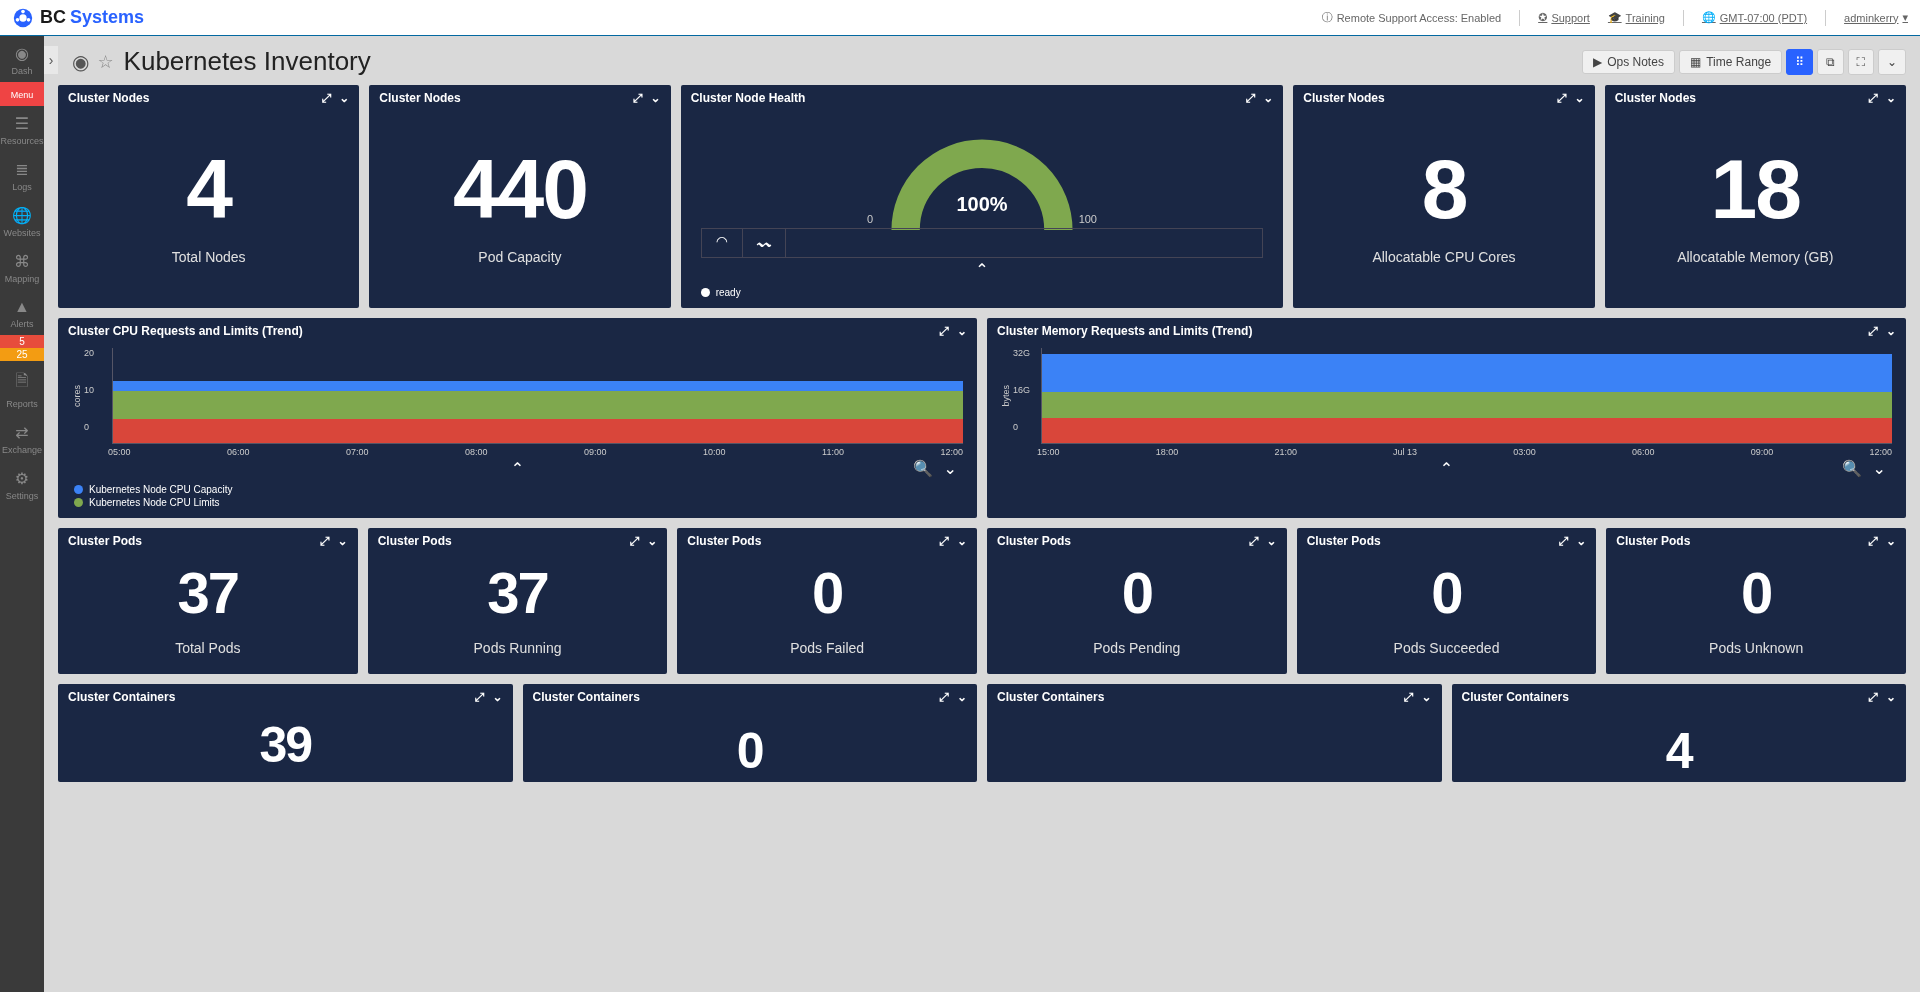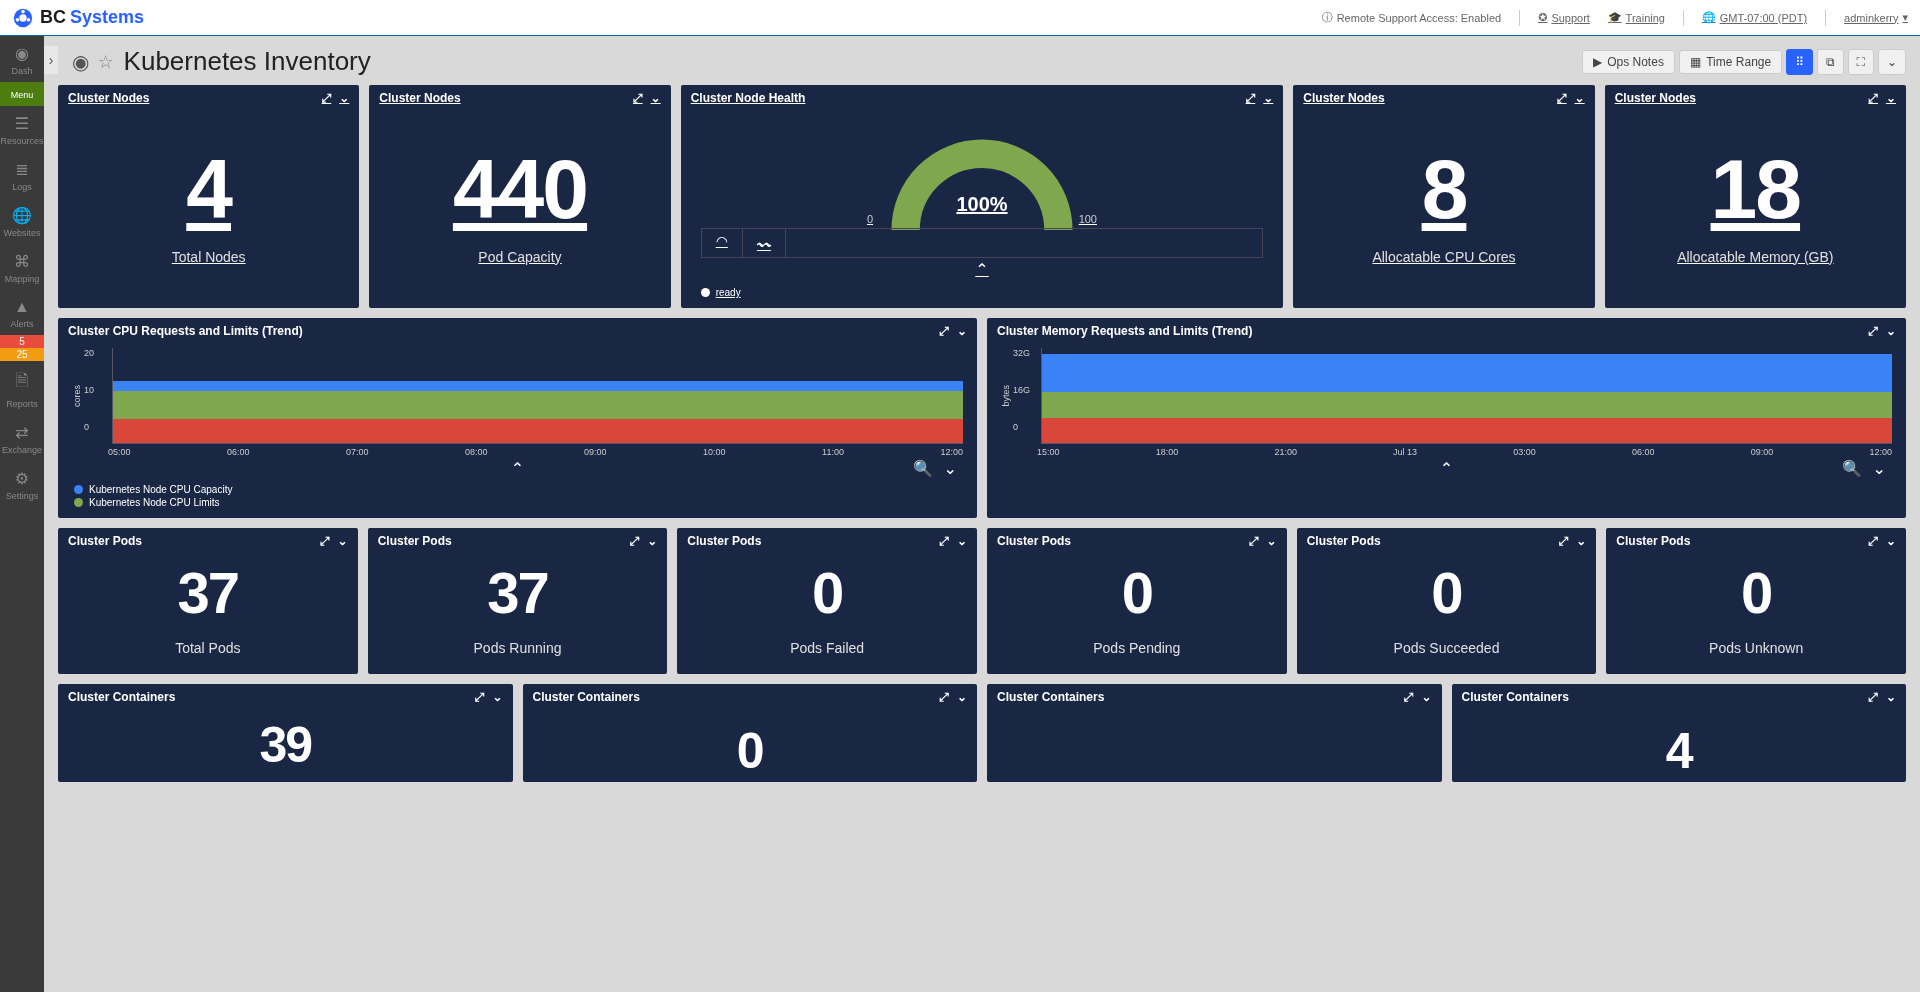--- a/index.html
+++ b/index.html
@@ -13,21 +13,21 @@
 .logo-text-systems { color: #2962ff; margin-left: 4px; }
 .top-header-right { margin-left: auto; display: flex; align-items: center; gap: 18px; font-size: 11px; color: #666; }
 .top-header-item { display: flex; align-items: center; gap: 4px; cursor: pointer; }
 .top-header-divider { width: 1px; height: 16px; background: #ccc; }
 .top-header-item.underlined { text-decoration: underline; }
 
 
 .sidebar { position: fixed; left: 0; top: 36px; bottom: 0; width: 44px; background: #3a3a3a; display: flex; flex-direction: column; z-index: 10; }
 .sidebar-collapse { position: absolute; right: -14px; top: 10px; width: 14px; height: 28px; background: #e8e8e8; display: flex; align-items: center; justify-content: center; font-size: 14px; color: #555; cursor: pointer; }
 .sidebar-item { display: flex; flex-direction: column; align-items: center; justify-content: center; padding: 8px 0 6px; cursor: pointer; color: #888; }
-.sidebar-item.active { background: #4d7c0f; color: #fff; }
+.sidebar-item.active { background: #ef4444; color: #fff; }
 .sidebar-item .si-icon { font-size: 16px; margin-bottom: 3px; }
 .sidebar-item .si-label { font-size: 9px; }
 .sidebar-badge { width: 100%; font-size: 10px; text-align: center; padding: 1px 0; color: #fff; }
 .badge-red { background: #e74c3c; }
 .badge-orange { background: #f39c12; }
 
 
 .page-area { margin-left: 44px; height: calc(100vh - 36px); display: flex; flex-direction: column; }
 .page-header { background: #d9d9d9; padding: 10px 14px 8px 28px; display: flex; align-items: center; }
 .page-title-icon { font-size: 20px; color: #555; margin-right: 8px; }
@@ -47,21 +47,21 @@
 .row4 { grid-template-columns: 1.5fr 1.5fr 1.5fr 1.5fr; }
 
 .card { background: #1a2744; color: #fff; border-radius: 2px; position: relative; display: flex; flex-direction: column; }
 .card-header { display: flex; align-items: center; padding: 6px 10px; font-size: 12px; font-weight: 600; }
 .card-header-icons { margin-left: auto; display: flex; gap: 8px; font-size: 12px; color: #fff; }
 .card-header-icons span { cursor: pointer; }
 .bignum-body { flex: 1; display: flex; flex-direction: column; align-items: center; justify-content: center; padding: 10px 10px 18px; }
 .big-number { font-size: 84px; font-weight: 700; line-height: 1; letter-spacing: -2px; }
 .big-label { font-size: 14px; margin-top: 18px; color: #e0e0e0; }
 
-.tall { min-height: 216px; text-decoration: underline; }
+.tall { min-height: 216px; }
 .mid { min-height: 140px; }
 .short { min-height: 70px; }
 
 
 .gauge-body { flex: 1; display: flex; flex-direction: column; align-items: center; justify-content: center; padding: 10px 20px 10px; }
 .gauge-svg { width: 230px; height: 120px; }
 .gauge-labels { display: flex; width: 230px; justify-content: space-between; font-size: 11px; color: #ccc; margin-top: -28px; }
 .gauge-value { font-size: 20px; font-weight: 600; margin-top: -32px; }
 .gauge-tabs { width: 100%; border: 1px solid #445; display: flex; margin-top: 12px; }
 .gauge-tab { padding: 4px 14px; border-right: 1px solid #445; font-size: 14px; cursor: pointer; }

